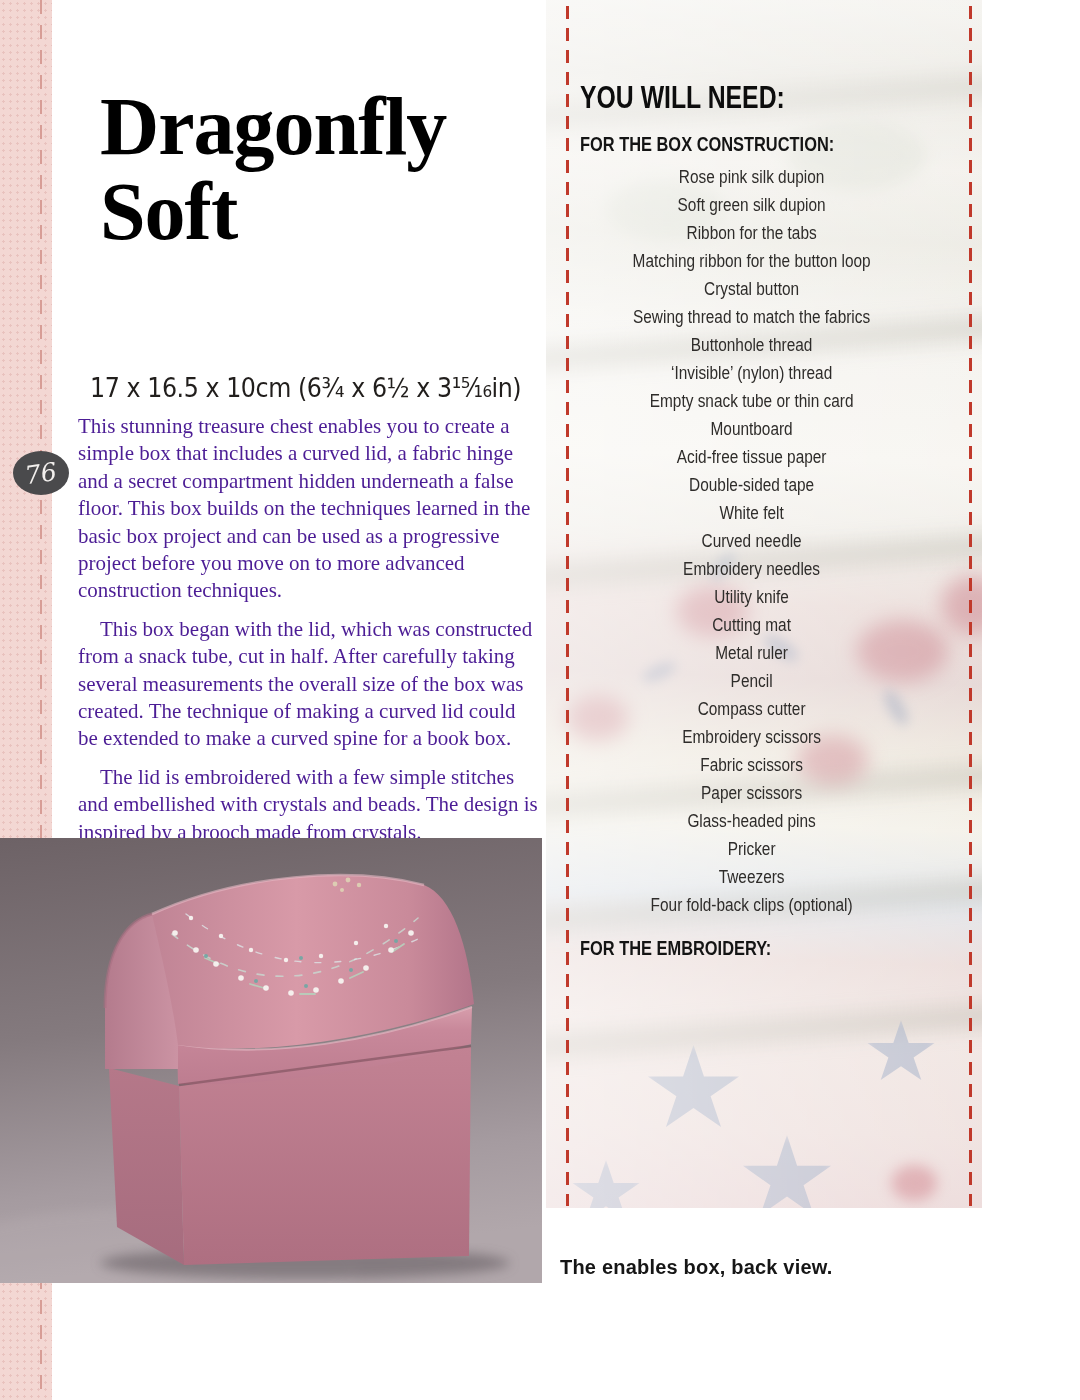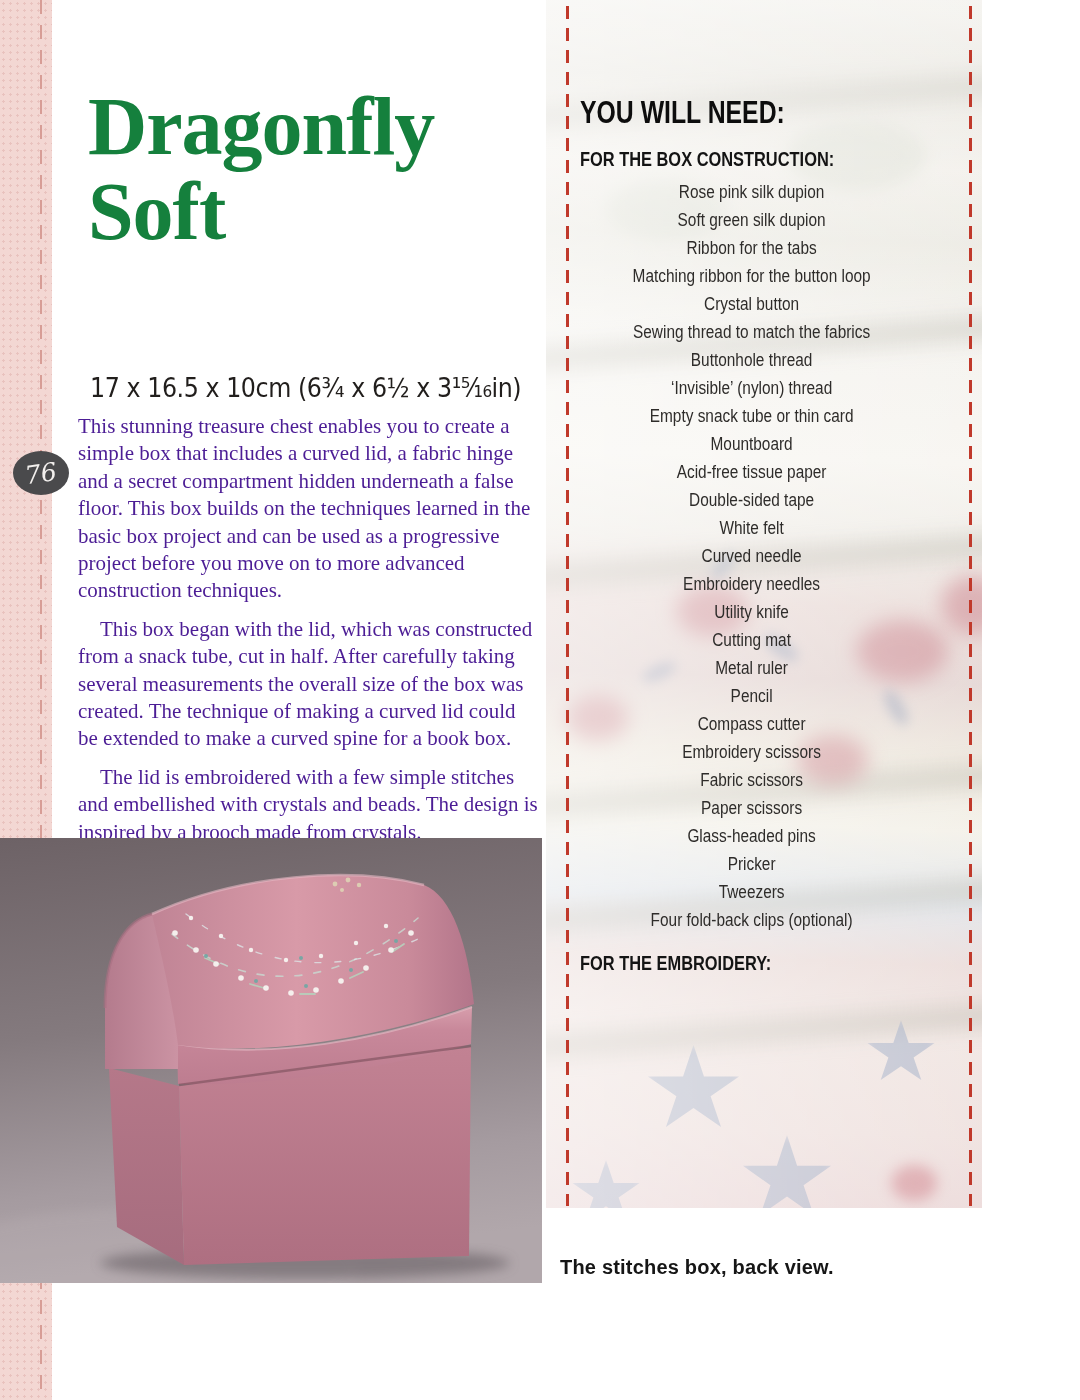--- a/index.html
+++ b/index.html
@@ -17,23 +17,23 @@
                background: repeating-linear-gradient(180deg,#d79d96 0 14px, transparent 14px 25px); }
 
   
   .page-badge { position:absolute; left:13px; top:451px; width:56px; height:44px;
                 background:#4a4a4c; border-radius:50%;
                 display:flex; align-items:center; justify-content:center; z-index:5; }
   .page-badge span { color:#f3f0ee; font-family:"DejaVu Serif", serif; font-style:italic;
                      font-size:25px; transform:rotate(-8deg); }
 
   
-  .title { position:absolute; left:88px; top:84px; margin:0;
+  .title { position:absolute; left:100px; top:84px; margin:0;
            font-family:"Liberation Serif", serif; font-weight:700;
-           color:#15803d; font-size:82px; line-height:85px; letter-spacing:-1px; }
+           color:#000000; font-size:82px; line-height:85px; letter-spacing:-1px; }
   .title span { display:block; }
 
   .dims { position:absolute; left:90px; top:372px; color:#211e1c;
           font-family:"DejaVu Sans", sans-serif; font-size:27px; white-space:nowrap;
           transform:scaleX(0.88); transform-origin:0 0; letter-spacing:-0.5px; }
 
   .body-text { position:absolute; left:78px; top:413px; width:460px;
                font-family:"Liberation Serif", serif; font-size:21px;
                line-height:27.4px; color:#4c1d95; }
   .body-text p { margin:0 0 11px 0; }
@@ -66,21 +66,21 @@
     background: linear-gradient(90deg, rgba(255,255,255,0.55), rgba(255,255,255,0.18)),
                 linear-gradient(180deg, rgba(255,255,255,0.40), rgba(255,255,255,0) 30%); }
 
   
   .red-dash { position:absolute; top:6px; height:1200px; width:3px;
               background: repeating-linear-gradient(180deg,#c0392b 0 13px, transparent 13px 22px); }
   .red-dash.left  { left:566px; }
   .red-dash.right { left:969px; }
 
   
-  .materials { position:absolute; left:580px; top:96px; width:390px; color:#2b2927; }
+  .materials { position:absolute; left:580px; top:81px; width:390px; color:#2b2927; }
   .materials h2 { margin:0; font-size:31px; line-height:34px; font-weight:800;
                   color:#0d0d0d; letter-spacing:0;
                   transform:scaleX(0.80); transform-origin:0 50%; white-space:nowrap; }
   .materials h3 { margin:18px 0 0 0; font-size:20px; line-height:22px; font-weight:700;
                   color:#141414; transform:scaleX(0.82); transform-origin:0 50%; white-space:nowrap; }
   .materials ul { list-style:none; margin:8px 0 0 0; padding:0;text-align:center; }
   .materials li { font-size:17.5px; line-height:28px; color:#2e2c2a;
                   transform:scaleX(0.88); transform-origin:0 50%; white-space:nowrap; }
 
   
@@ -278,15 +278,15 @@
           <li>Tweezers</li>
           <li>Four fold-back clips (optional)</li>
         </ul>
     </section>
 
     <section>
       <h3>FOR THE EMBROIDERY:</h3>
     </section>
   </div>
 
-  <div class="caption">The stitches box, back view.</div>
+  <div class="caption">The enables box, back view.</div>
 
 </div>
 
 </body></html>

